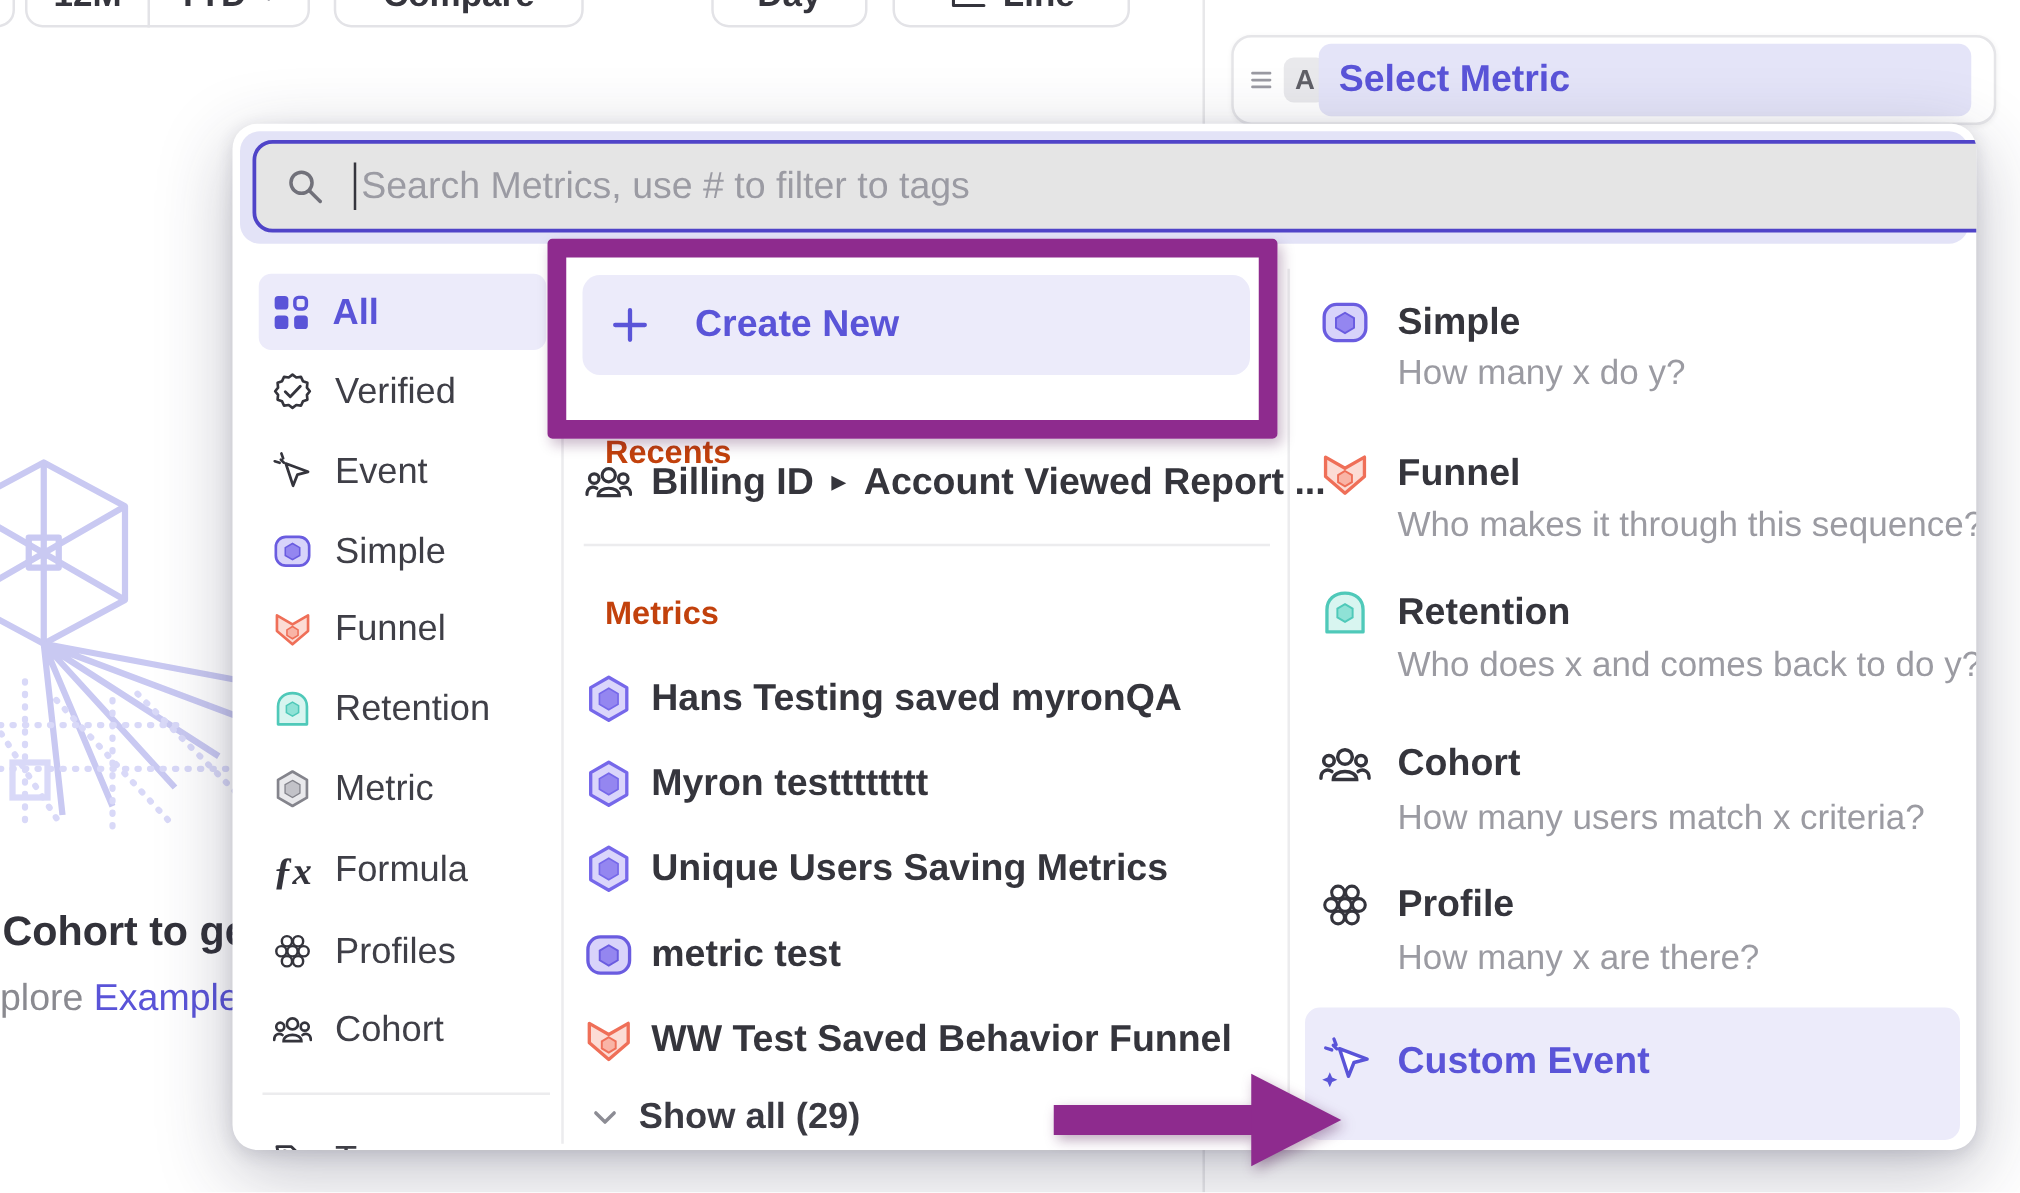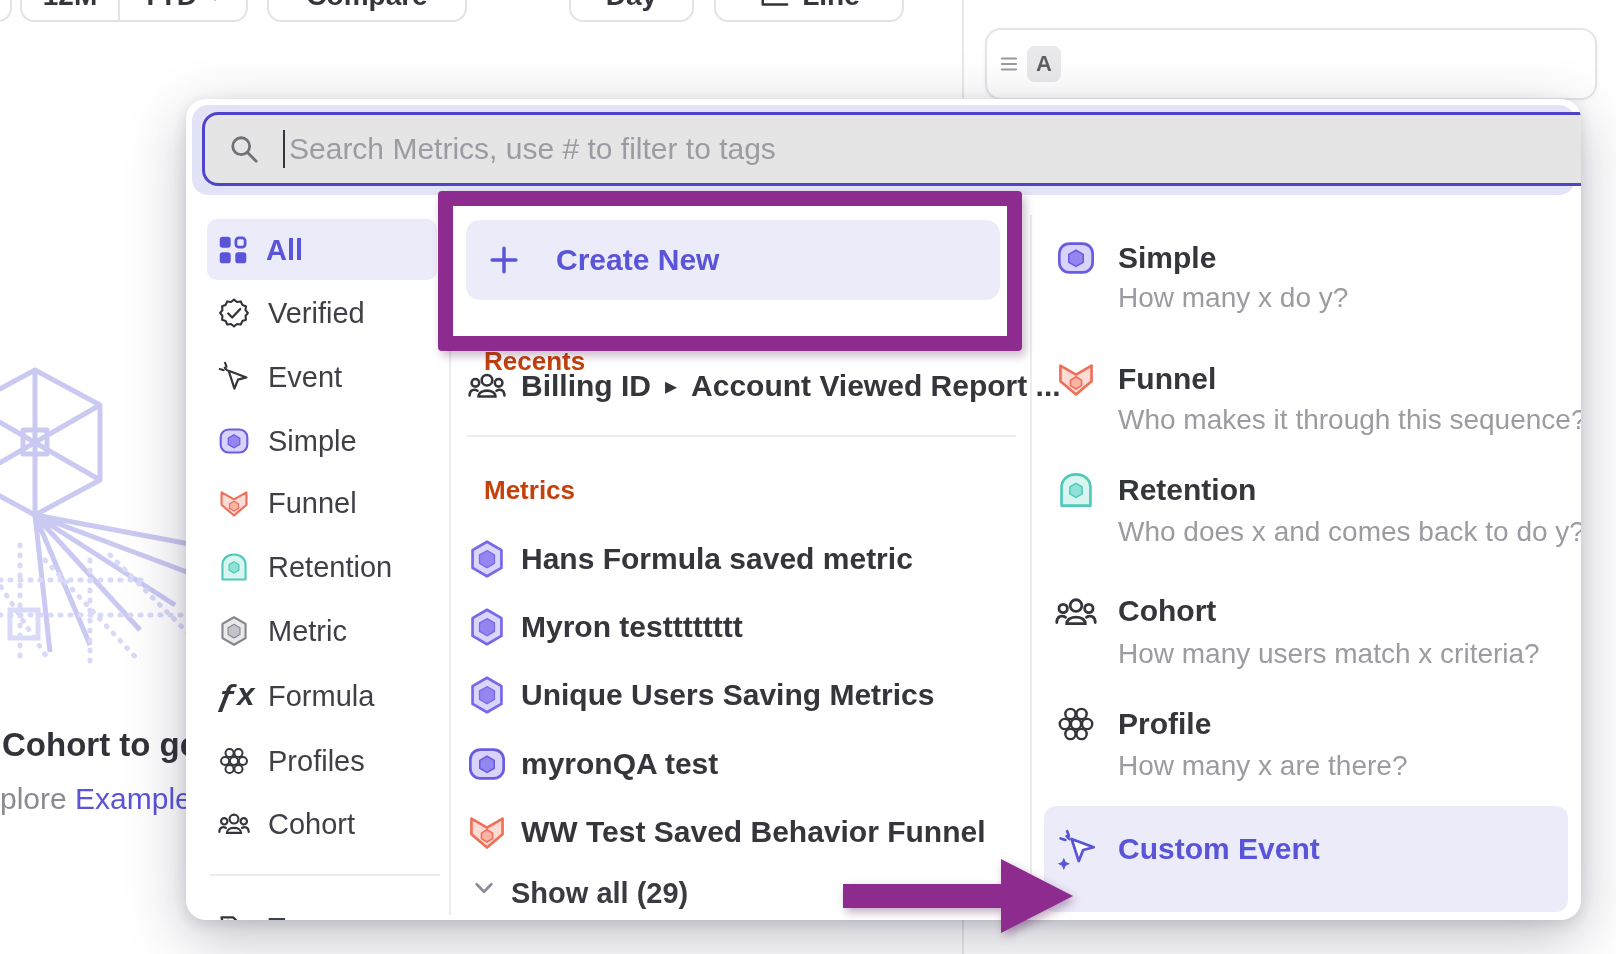--- a/index.html
+++ b/index.html
@@ -57,21 +57,21 @@
 
   .create-btn { position:absolute; left:280px; top:121px; width:534px; height:80px; background:#ecebfa;
     border-radius:14px; display:flex; align-items:center; padding-left:24px; gap:38px;
     color:#5a54d8; font-size:30px; font-weight:600; cursor:pointer; }
   .sect-label { position:absolute; left:298px; font-size:26px; font-weight:600; color:#c2410c; }
   .mid-row { position:absolute; left:281px; width:550px; height:52px; display:flex; align-items:center;
     gap:14px; color:#35353c; font-size:30px; font-weight:600; cursor:pointer; white-space:nowrap; }
   .mid-row .ico { width:40px; display:flex; justify-content:center; flex:none; }
   .tri { font-size:24px; line-height:1; }
   .hdiv { position:absolute; left:281px; top:336px; width:549px; height:2px; background:#ececee; }
-  .showall { position:absolute; left:287px; top:778px; display:flex; gap:16px;
+  .showall { position:absolute; left:287px; top:778px; display:flex; align-items:center; gap:16px;
     color:#3a3a42; font-size:29px; font-weight:600; cursor:pointer; }
 
   .type-ico { position:absolute; left:868px; width:44px; display:flex; justify-content:center; }
   .type-title { position:absolute; left:932px; font-size:30px; font-weight:600; color:#35353c;
     line-height:38px; white-space:nowrap; cursor:pointer; }
   .type-desc { position:absolute; left:932px; font-size:28px; color:#9b9ba2; line-height:34px; white-space:nowrap; }
   .type-hl-bg { position:absolute; left:858px; top:707px; width:524px; height:106px;
     background:#ecebfa; border-radius:12px; }
   .title-accent { color:#5a54d8; }
 
@@ -221,20 +221,23 @@
   </svg>
 
   <div class="bg-headline">Cohort to ge</div>
   <div class="bg-subline"><span>plore </span><span class="lnk">Example D</span></div>
 
   <div class="qpanel">
     <svg width="20" height="20" style="margin-left:12px;">
         <use href="#sym-drag"></use>
       </svg>
     <div class="abadge" style="margin-left:8px;">A</div>
+    <div class="qfield">
+      <span>Select Metric</span>
+    </div>
   </div>
 
   <div class="modal">
 
     <div class="halo"></div>
     <div class="search">
       <svg width="30" height="30" style="margin-left:24px;">
           <use href="#sym-search"></use>
         </svg>
       <div class="caret"></div>
@@ -278,21 +281,21 @@
         </svg>
       <span>Retention</span>
     </div>
     <div class="side-row" style="top:503px;">
       <svg width="32" height="32">
           <use href="#sym-hex-gray"></use>
         </svg>
       <span>Metric</span>
     </div>
     <div class="side-row" style="top:568px;">
-      <span class="fx" style="width:32px; text-align:center;font-family:Liberation Mono, monospace;">ƒx</span>
+      <span class="fx" style="width:32px; text-align:center;">ƒx</span>
       <span>Formula</span>
     </div>
     <div class="side-row" style="top:633px;">
       <svg width="32" height="32">
           <use href="#sym-profiles"></use>
         </svg>
       <span>Profiles</span>
     </div>
     <div class="side-row" style="top:696px;">
       <svg width="32" height="32">
@@ -332,21 +335,21 @@
 
     <div class="hdiv"></div>
     <div class="sect-label" style="top:376px;">Metrics</div>
 
     <div class="mid-row" style="top:434px;">
       <span class="ico">
           <svg width="42" height="42">
             <use href="#sym-hex-purple"></use>
           </svg>
         </span>
-      <span>Hans Formula saved metric</span>
+      <span>Hans Testing saved myronQA</span>
     </div>
     <div class="mid-row" style="top:502px;">
       <span class="ico">
           <svg width="42" height="42">
             <use href="#sym-hex-purple"></use>
           </svg>
         </span>
       <span>Myron testttttttt</span>
     </div>
     <div class="mid-row" style="top:570px;">
@@ -356,21 +359,21 @@
           </svg>
         </span>
       <span>Unique Users Saving Metrics</span>
     </div>
     <div class="mid-row" style="top:639px;">
       <span class="ico">
           <svg width="42" height="42">
             <use href="#sym-simple"></use>
           </svg>
         </span>
-      <span>myronQA test</span>
+      <span>metric test</span>
     </div>
     <div class="mid-row" style="top:707px;">
       <span class="ico">
           <svg width="42" height="42">
             <use href="#sym-funnel"></use>
           </svg>
         </span>
       <span>WW Test Saved Behavior Funnel</span>
     </div>
 

